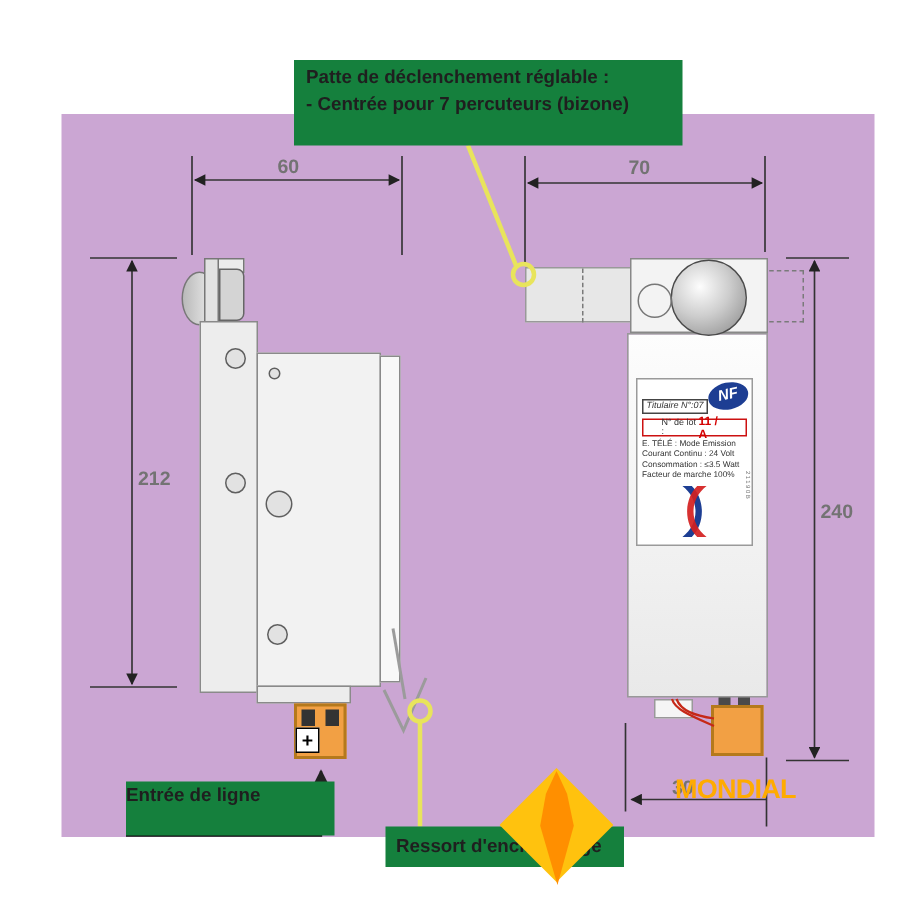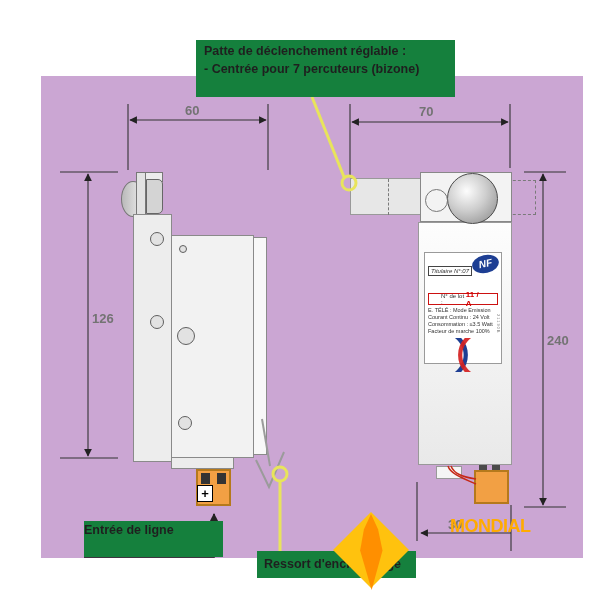--- a/index.html
+++ b/index.html
@@ -45,21 +45,21 @@
   .rd-body{left:418px;top:222px;width:94px;height:243px;background:linear-gradient(180deg,#fdfdfd,#e9e9e9);border-color:#999;z-index:3;}
   .rd-brkt{left:436px;top:466px;width:26px;height:13px;background:#f5f5f5;border-color:#999;z-index:3;}
 
   
   .plabel{position:absolute;left:424px;top:252px;width:78px;height:112px;background:#fff;border:1px solid #9a9a9a;
           box-sizing:border-box;z-index:5;padding:2px 3px;color:#333;}
   .nf-oval{position:absolute;top:2px;right:2px;width:27px;height:18px;background:#1d3e93;border-radius:50%;
            color:#fff;font-weight:bold;font-style:italic;font-size:10px;text-align:center;line-height:18px;
            transform:rotate(-12deg);z-index:6;}
   .titu{display:inline-block;border:1px solid #444;font-style:italic;font-size:6px;padding:0 2px;margin-top:11px;line-height:8px;}
-  .lot{border:1px solid #cc1111;margin-top:16px;height:12px;display:flex;align-items:center;justify-content:flex-end;
+  .lot{border:1px solid #cc1111;margin-top:2px;height:12px;display:flex;align-items:center;justify-content:flex-end;
        padding:0 12px;font-size:6px;box-sizing:border-box;}
   .lot-val{color:#d40000;font-weight:bold;font-size:8px;}
   .spec{font-size:5.5px;line-height:7px;margin-top:2px;color:#333;}
   .emblem{display:block;margin:3px auto 0 auto;}
   .side-code{position:absolute;right:0px;top:55%;writing-mode:vertical-rl;font-size:4px;color:#777;letter-spacing:1px;}
 
   
   .note{position:absolute;background:#15803d;color:#1f1f1f;font-weight:bold;z-index:7;box-sizing:border-box;}
   .note-top{left:196px;top:40px;width:259px;height:57px;font-size:12.5px;line-height:18px;padding:2px 8px;}
   .note-entree{left:84px;top:521px;width:139px;height:36px;font-size:12.5px;line-height:17px;text-align:left;padding-top:1px;}
@@ -183,21 +183,21 @@
     <g stroke="#e8e45c" stroke-width="3" fill="none">
       <line x1="312" y1="97" x2="344" y2="177"></line>
       <circle cx="349" cy="183" r="7"></circle>
       <circle cx="280" cy="474" r="7"></circle>
       <line x1="280" y1="482" x2="280" y2="551"></line>
     </g>
   </svg>
 
   <div class="dim" style="left:185px;top:103px;">60</div>
   <div class="dim" style="left:419px;top:104px;">70</div>
-  <div class="dim" style="left:92px;top:311px;">126</div>
+  <div class="dim" style="left:92px;top:311px;">212</div>
   <div class="dim" style="left:547px;top:333px;">240</div>
   <div class="dim" style="left:448px;top:517px;z-index:5;">30</div>
 
   <div class="note note-top">
     <div>Patte de déclenchement réglable :</div>
     <div>- Centrée pour 7 percuteurs (bizone)</div>
   </div>
 
   <div class="note note-entree">
     <div>Entrée de ligne</div>

